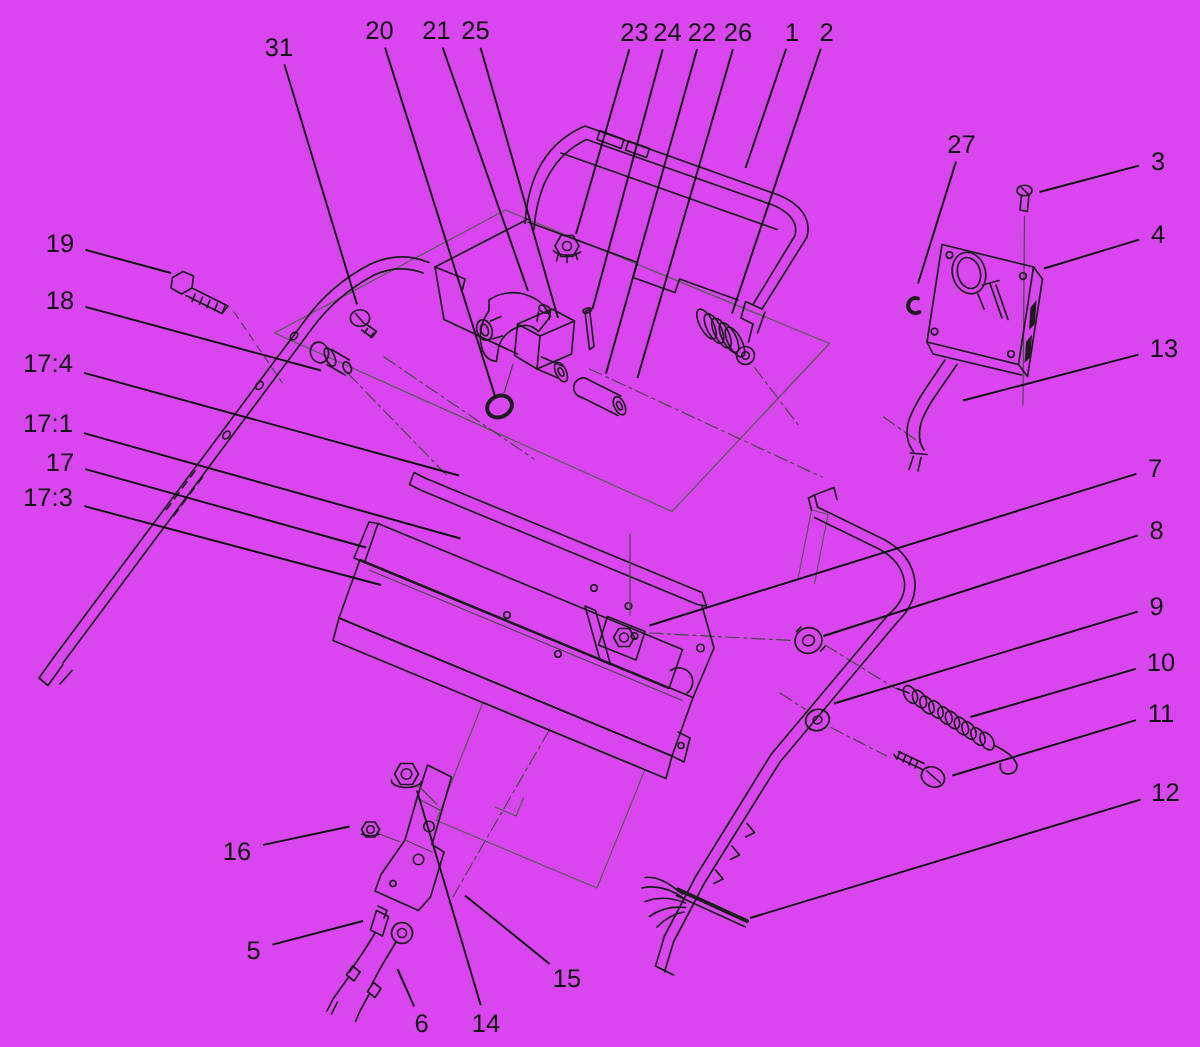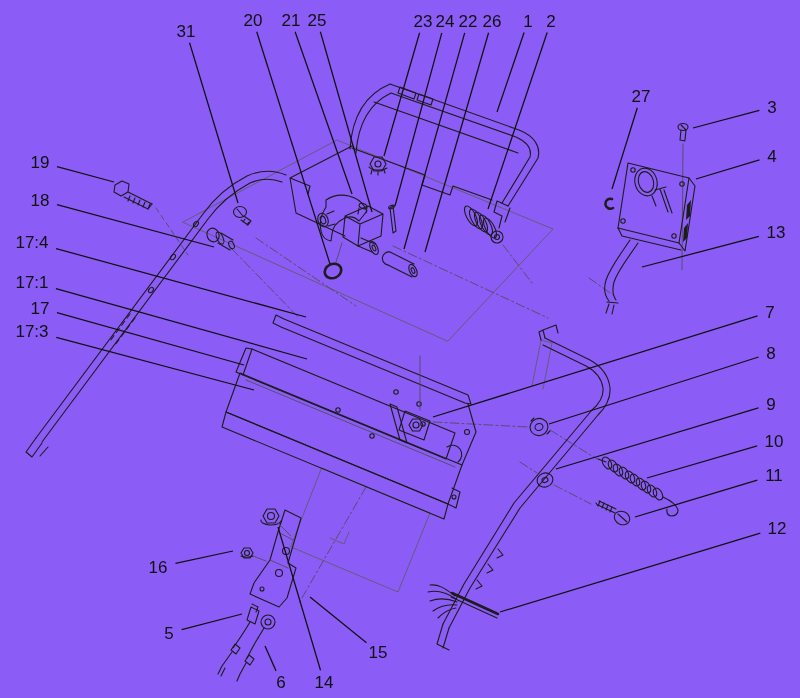--- a/index.html
+++ b/index.html
@@ -1,16 +1,16 @@
 <!DOCTYPE html>
 <html><head>
 <meta charset="utf-8">
 <style>
   html,body{margin:0;padding:0;background:#fff;}
-  .stage{position:relative;width:800px;height:698px;background:#8b5cf6;overflow:hidden;}
+  .stage{position:relative;width:800px;height:698px;background:#d946ef;overflow:hidden;}
   svg{position:absolute;left:0;top:0;}
   .art path,.art line,.art polyline,.art ellipse,.art circle,.art rect{
     fill:none;stroke:#1c1c1c;stroke-width:1.1;stroke-linecap:round;stroke-linejoin:round;}
   .thin{stroke-width:.8 !important;stroke:#4a4a4a !important;}
   .phantom{stroke-width:.8 !important;stroke:#5a5a5a !important;}
   .dashdot{stroke-width:.8 !important;stroke:#4a4a4a !important;stroke-dasharray:9 3 2 3;}
   .dash{stroke-dasharray:5 4;}
   .thick{stroke-width:2.6 !important;}
   .filldark{fill:#1c1c1c !important;stroke:none !important;}
   .leader{stroke:#111;stroke-width:1.25;fill:none;}

